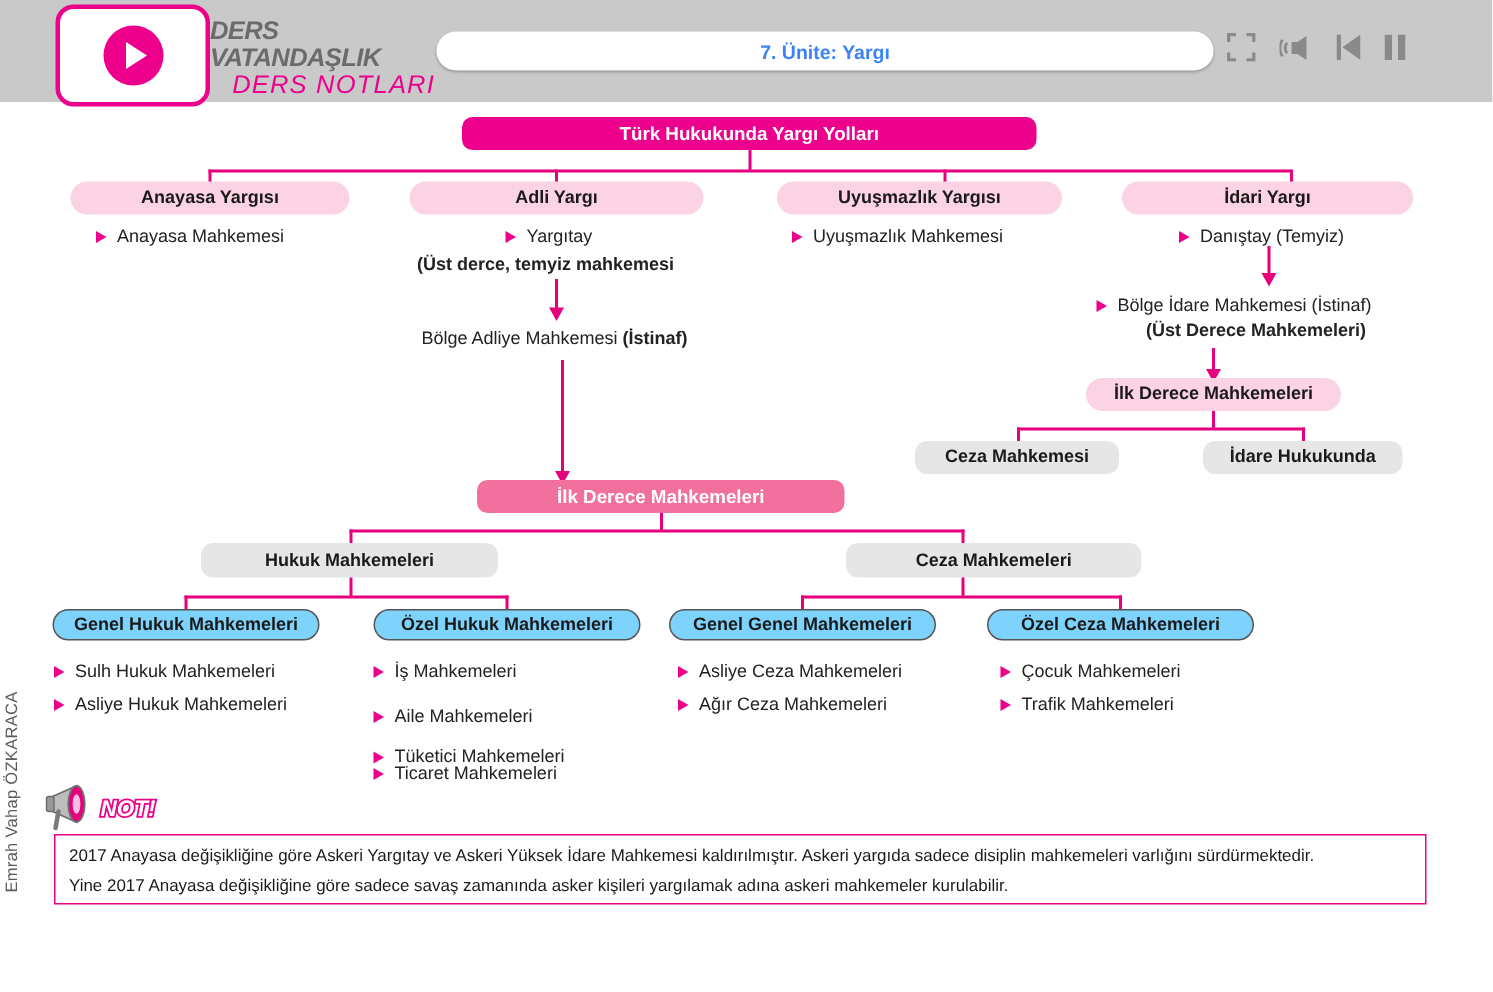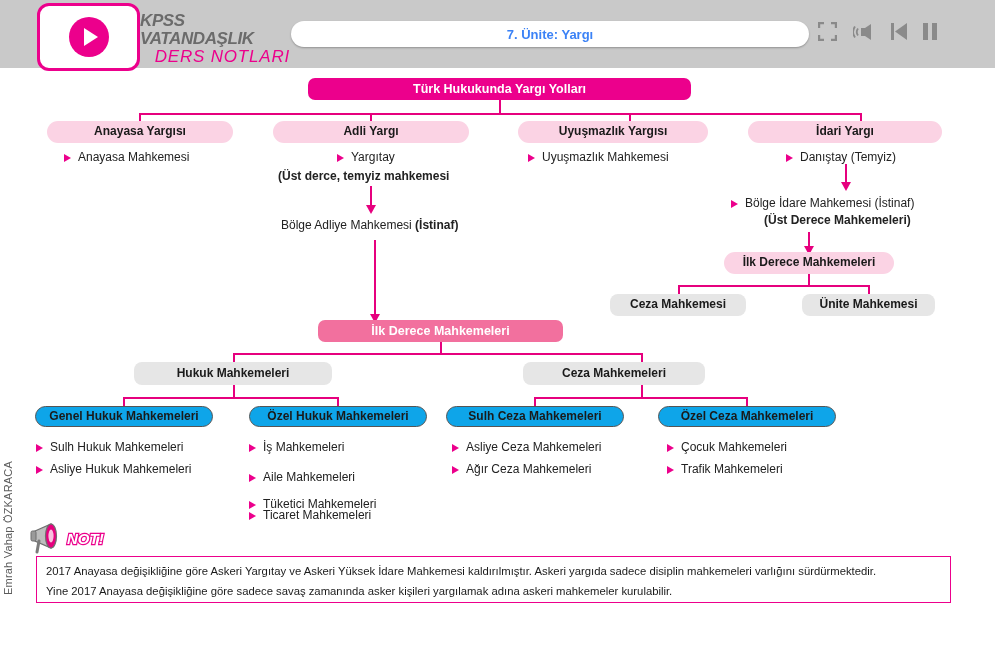--- a/index.html
+++ b/index.html
@@ -82,21 +82,21 @@
   }
   .n-pinkmid{
     background:#F2709E;color:#ffffff;border-radius:7px;
     font-size:12.5px;font-weight:bold;
   }
   .n-gray{
     background:#E6E6E6;color:#1a1a1a;border-radius:8px;
     font-size:12px;font-weight:bold;
   }
   .n-outline{
-    background:#0ea5e9;color:#1a1a1a;border:1.5px solid #555;
+    background:#7dd3fc;color:#1a1a1a;border:1.5px solid #555;
     border-radius:14px;font-size:12px;font-weight:bold;
   }
   
   .blt{
     position:absolute;display:flex;align-items:flex-start;gap:7px;
     font-size:12px;color:#222;white-space:nowrap;
   }
   .blt .arrow{
     width:0;height:0;margin-top:4px;flex:0 0 auto;
     border-left:7px solid #EC008C;
@@ -132,21 +132,21 @@
 </head>
 <body>
 
 <div class="header">
   <div class="logo-box">
     <div class="play-circle">
       <div class="play-tri"></div>
     </div>
   </div>
   <div class="brand">
-    <div class="brand-line1">KPSS VATANDAŞLIK</div>
+    <div class="brand-line1">DERS VATANDAŞLIK</div>
     <div class="brand-line2">DERS NOTLARI</div>
   </div>
   <div class="title-pill">
     <span>7. Ünite: Yargı</span>
   </div>
   <div class="ctrls">
     <svg class="ic" width="19" height="19" viewBox="0 0 19 19">
       <g fill="none" stroke="#8a8a8a" stroke-width="2.4">
         <path d="M1 6V1h5"></path>
           <path d="M18 6V1h-5"></path>
@@ -244,56 +244,56 @@
     <span>İlk Derece Mahkemeleri</span>
   </div>
   <div class="vl" style="left:808px;top:206px;height:12px;"></div>
   <div class="hl" style="left:678px;top:217px;width:192px;"></div>
   <div class="vl" style="left:678px;top:217px;height:11px;"></div>
   <div class="vl" style="left:868px;top:217px;height:11px;"></div>
   <div class="node n-gray" style="left:610px;top:226px;width:136px;height:22px;">
     <span>Ceza Mahkemesi</span>
   </div>
   <div class="node n-gray" style="left:802px;top:226px;width:133px;height:22px;">
-    <span>Ünite Mahkemesi</span>
+    <span>İdare Hukukunda</span>
   </div>
 
   <div class="node n-pinkmid" style="left:318px;top:252px;width:245px;height:22px;">
     <span>İlk Derece Mahkemeleri</span>
   </div>
   <div class="vl" style="left:440px;top:274px;height:12px;"></div>
   <div class="hl" style="left:233px;top:285px;width:410px;"></div>
   <div class="vl" style="left:233px;top:285px;height:11px;"></div>
   <div class="vl" style="left:641px;top:285px;height:11px;"></div>
 
   <div class="node n-gray" style="left:134px;top:294px;width:198px;height:23px;">
     <span>Hukuk Mahkemeleri</span>
   </div>
-  <div class="node n-gray" style="left:523px;top:294px;width:182px;height:23px;text-align:right;">
+  <div class="node n-gray" style="left:564px;top:294px;width:197px;height:23px;text-align:right;">
     <span>Ceza Mahkemeleri</span>
   </div>
 
   <div class="vl" style="left:233px;top:317px;height:13px;"></div>
   <div class="hl" style="left:123px;top:329px;width:216px;"></div>
   <div class="vl" style="left:123px;top:329px;height:11px;"></div>
   <div class="vl" style="left:337px;top:329px;height:11px;"></div>
 
   <div class="vl" style="left:641px;top:317px;height:13px;"></div>
   <div class="hl" style="left:534px;top:329px;width:214px;"></div>
   <div class="vl" style="left:534px;top:329px;height:11px;"></div>
   <div class="vl" style="left:746px;top:329px;height:11px;"></div>
 
   <div class="node n-outline" style="left:35px;top:338px;width:178px;height:21px;">
     <span>Genel Hukuk Mahkemeleri</span>
   </div>
   <div class="node n-outline" style="left:249px;top:338px;width:178px;height:21px;">
     <span>Özel Hukuk Mahkemeleri</span>
   </div>
   <div class="node n-outline" style="left:446px;top:338px;width:178px;height:21px;">
-    <span>Sulh Ceza Mahkemeleri</span>
+    <span>Genel Genel Mahkemeleri</span>
   </div>
   <div class="node n-outline" style="left:658px;top:338px;width:178px;height:21px;">
     <span>Özel Ceza Mahkemeleri</span>
   </div>
 
   <div class="blt" style="left:36px;top:372px;">
     <span class="arrow"></span>
     <span>Sulh Hukuk Mahkemeleri</span>
   </div>
   <div class="blt" style="left:36px;top:394px;">

